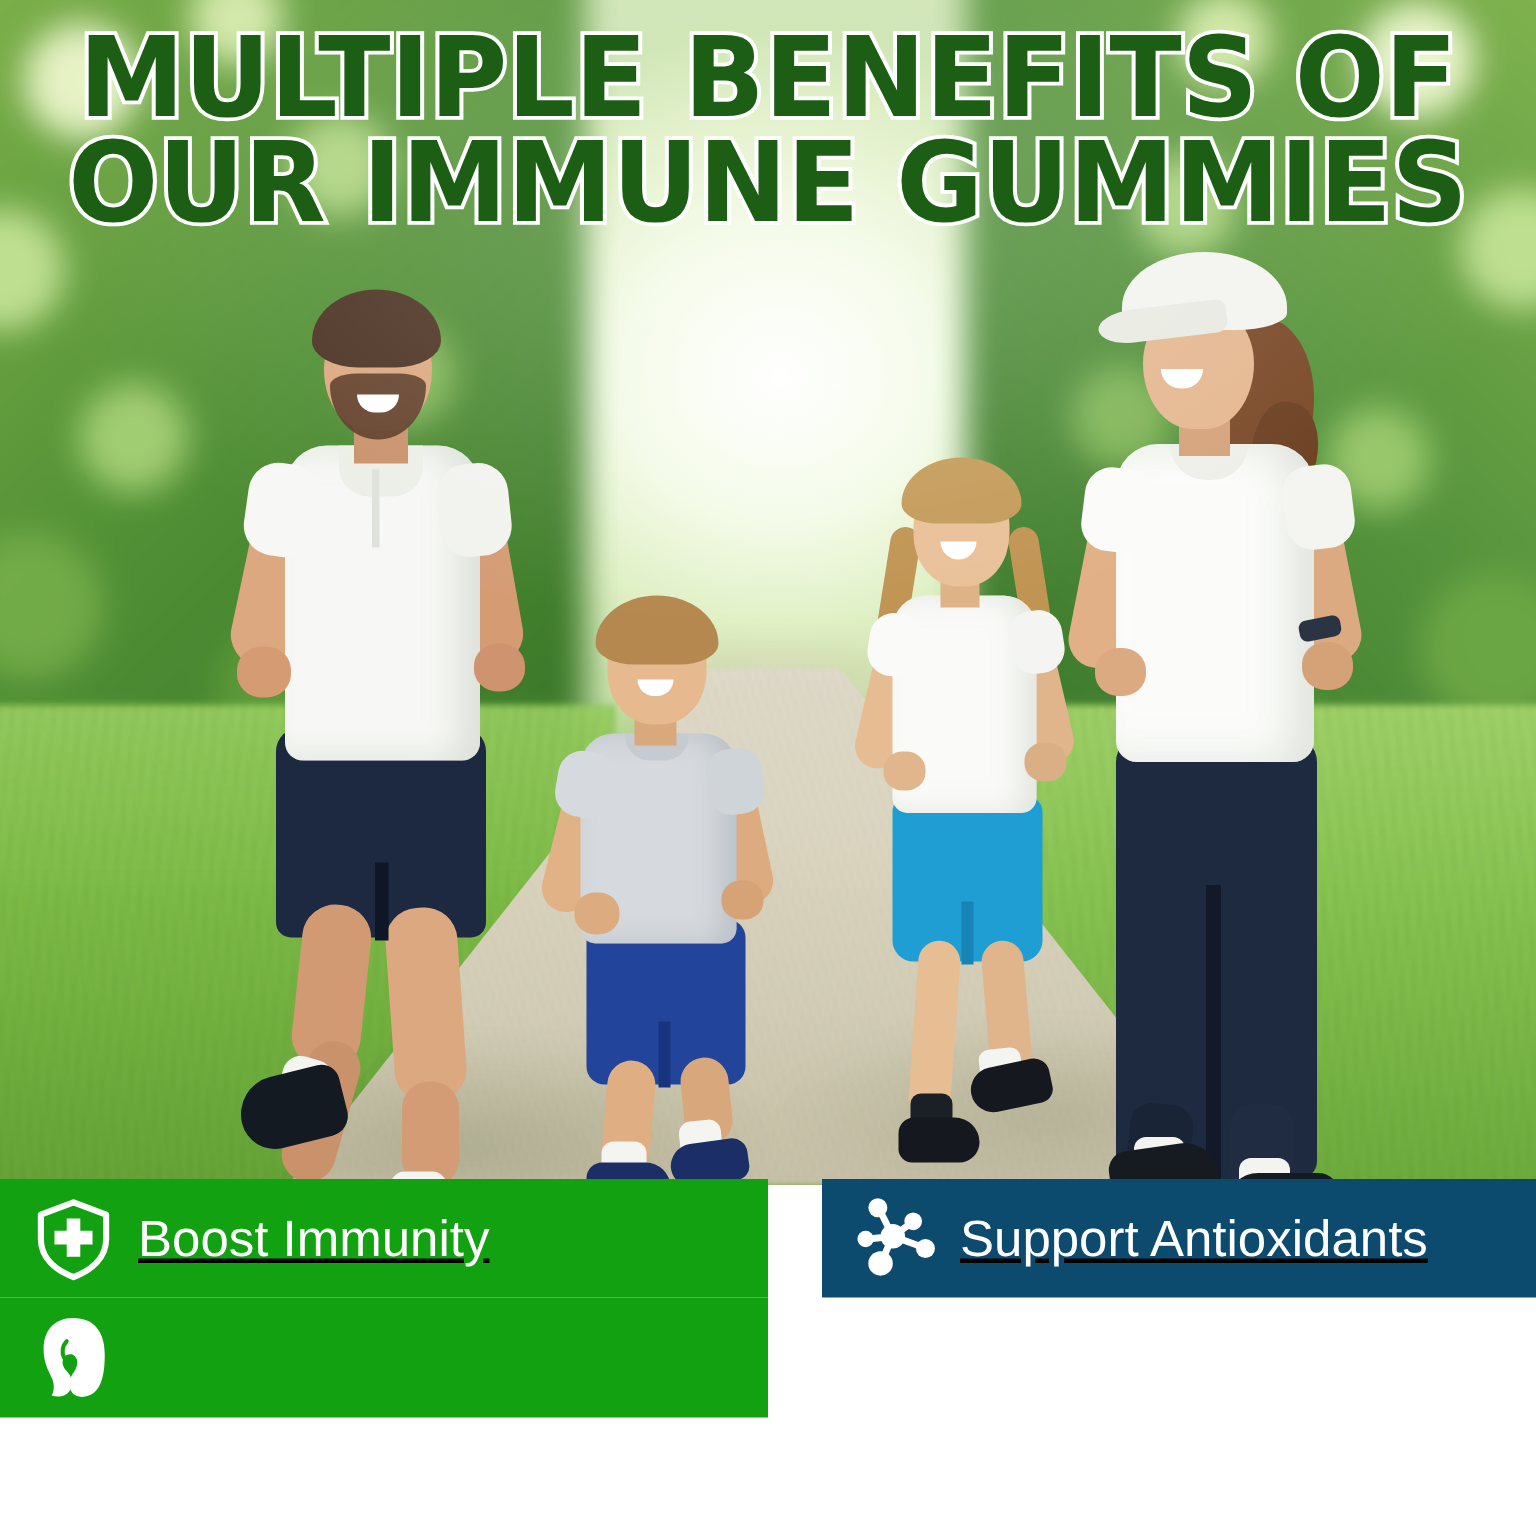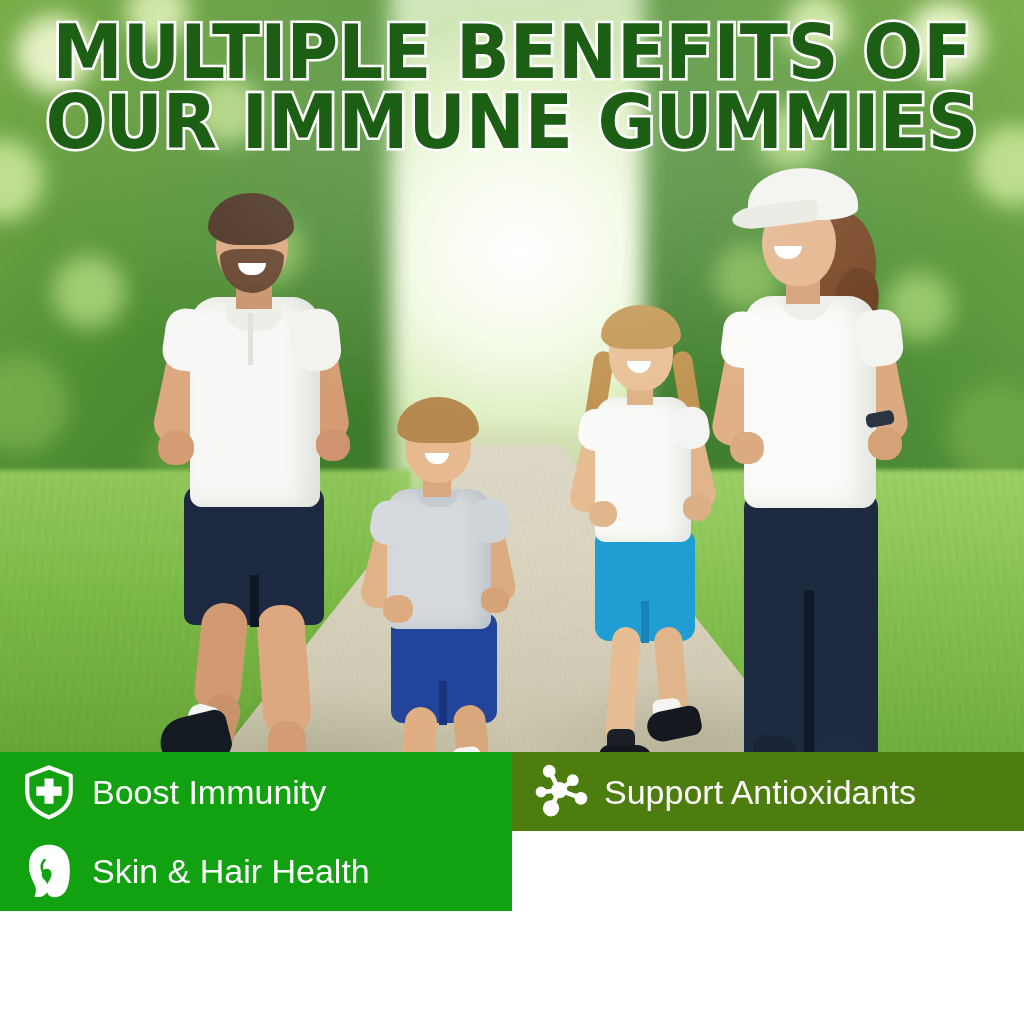--- a/index.html
+++ b/index.html
@@ -541,38 +541,39 @@
     paint-order: stroke fill;
     text-transform: uppercase;
     transform: scaleX(1.06);
   }
   .headline .line { display: block; white-space: nowrap; }
 
   
   .benefits {
     position: absolute;
     left: 0;
-    top: 752px;
+    top: 786px;
     width: 892px;
     height: 238px;
     display: grid;
     grid-template-columns: 512px 512px;
     grid-template-rows: repeat(3, 1fr);
     z-index: 20;
+    text-decoration: underline;
   }
   .benefit {
     display: flex;
     align-items: center;
     gap: 14px;
     padding-left: 20px;
     box-sizing: border-box;
     overflow: hidden;
   }
   .benefit.dark  { background: #12a110; }
-  .benefit.light { background: #4d7c0f; }
+  .benefit.light { background: #0c4a6e; margin-left: 36px; }
 
   .benefit .ico {
     flex: 0 0 auto;
     width: 58px;
     height: 58px;
     display: flex;
     align-items: center;
     justify-content: center;
   }
   .benefit .ico svg { display: block; width: 58px; height: 58px; }
@@ -760,19 +761,18 @@
     <div class="benefit dark">
       <span class="ico">
         <svg viewBox="0 0 64 64" aria-hidden="true">
           <path d="M32 3 C17 3 10 13 10 26 C10 35 13 41 16 47 C18 51 18 56 16 60 C22 62 28 60 30 55
                    C32 50 30 45 27 42 C24 39 23 35 25 32 C27 29 31 29 33 31
                    C36 34 35 39 32 43 C29 47 28 53 31 58 C34 62 42 62 47 58
                    C53 53 55 43 55 30 C55 13 47 3 32 3 Z" fill="#ffffff"></path>
           <path d="M27 20 C24 23 23 28 25 32" fill="none" stroke="#12a110" stroke-width="3" stroke-linecap="round"></path>
         </svg>
       </span>
-      <span class="label">Skin &amp; Hair Health</span>
     </div>
 
 
 
   </div>
 </div>
 
 </body></html>

